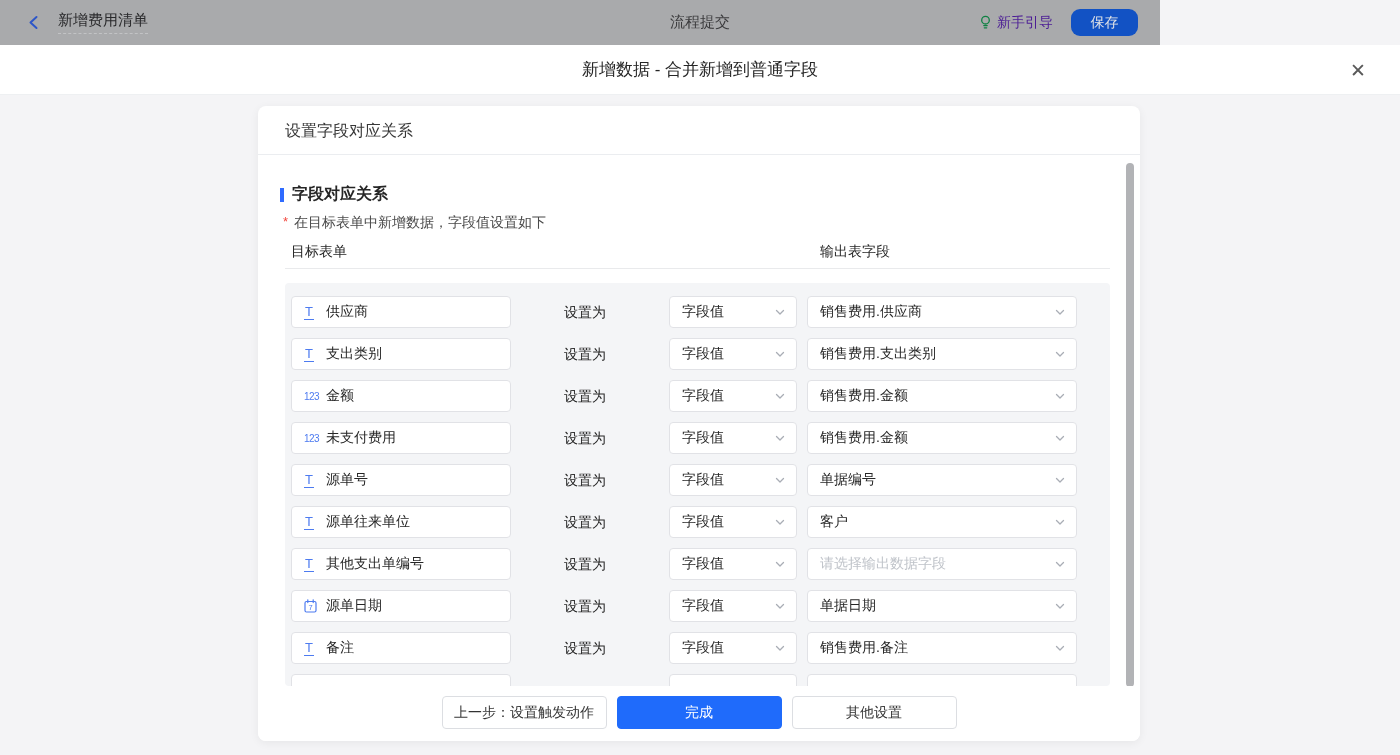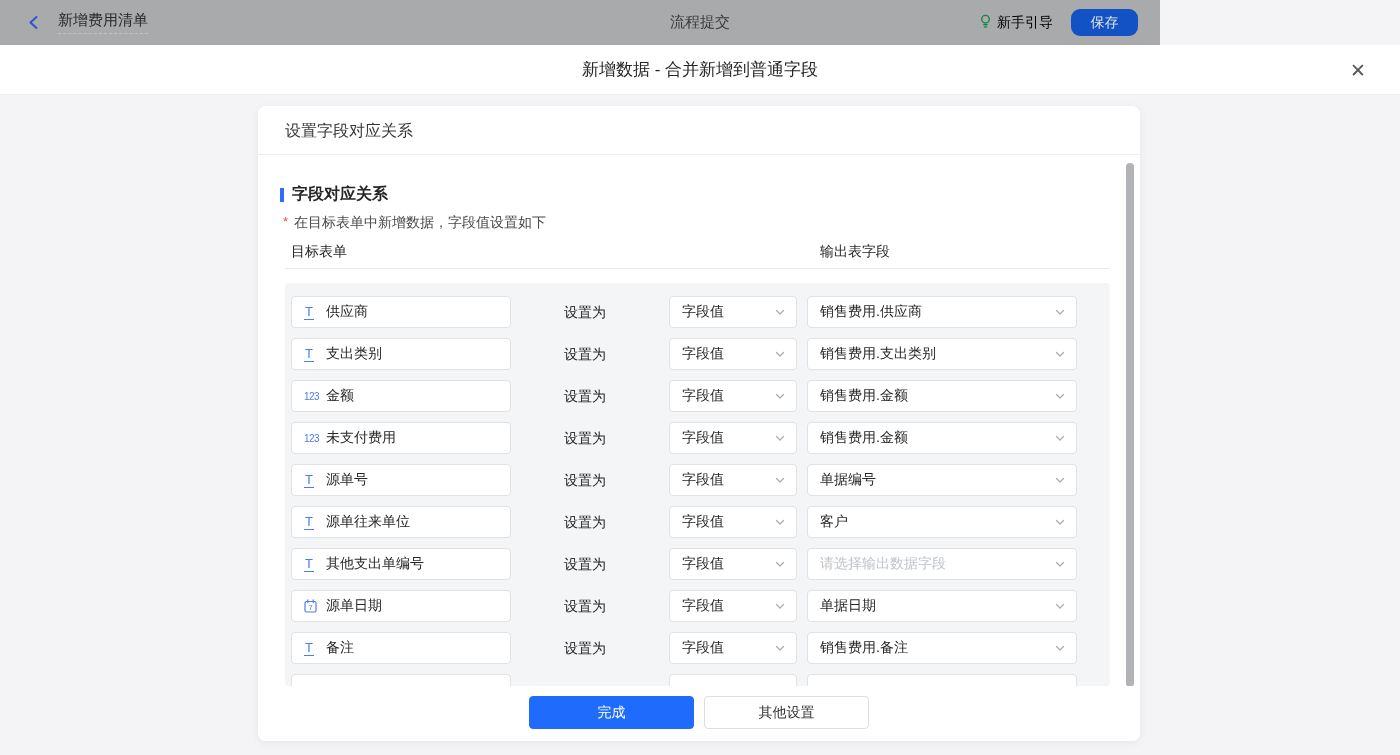--- a/index.html
+++ b/index.html
@@ -7,21 +7,21 @@
   body { font-family:"Liberation Sans","DejaVu Sans",sans-serif; background:#f4f4f6; overflow:hidden; }
   .screen { position:relative; width:1400px; height:755px; }
 
   
   .topbar { position:absolute; left:0; top:0; width:1160px; height:45px; background:#a9aaac; display:flex; align-items:center; }
   .tb-left { display:flex; align-items:center; position:absolute; left:24px; top:0; height:45px; }
   .back-btn { width:20px; height:20px; display:flex; align-items:center; justify-content:center; cursor:pointer; }
   .tb-title { margin-left:14px; font-size:15px; font-weight:500; color:#29292b; padding-bottom:3px; border-bottom:1px dashed #c2c3c5; }
   .tb-center { position:absolute; left:0; width:1400px; text-align:center; font-size:15px; color:#3b3b3d; }
   .tb-right { position:absolute; right:22px; top:0; height:45px; display:flex; align-items:center; gap:18px; }
-  .guide { display:flex; align-items:flex-start; gap:5px; color:#000000; font-size:14px; cursor:pointer; }
+  .guide { display:flex; align-items:center; gap:5px; color:#4c1d95; font-size:14px; cursor:pointer; }
   .save-btn { min-width:67px; height:27px; background:#1252c4; color:#e3e4e6; border:none; border-radius:9px; font-size:14px; padding:0 16px; cursor:pointer; font-family:inherit; }
 
   
   .modal-header { position:absolute; left:0; top:45px; width:1400px; height:50px; background:#ffffff; border-bottom:1px solid #eef0f2; }
   .modal-title { width:100%; text-align:center; line-height:50px; font-size:17px; font-weight:normal; color:#262626; }
   .modal-close { position:absolute; right:24px; top:0; width:36px; height:50px; display:flex; align-items:center; justify-content:center; font-size:19px; color:#595959; cursor:pointer; }
 
   
   .modal-body { position:absolute; left:0; top:95px; width:1277px; height:660px; background:#f4f4f6; }
   .card { position:absolute; left:258px; top:11px; width:882px; height:635px; background:#ffffff; border-radius:8px; box-shadow:0 2px 10px rgba(0,0,0,0.06); overflow:hidden; }
@@ -331,18 +331,19 @@
     <div class="select sel-large">
       <span class="sval"></span>
 
     </div>
   </div>
 </div>
 
       <div class="v-scrollbar"></div>
 
       <div class="card-footer">
+        <button class="btn ghost">上一步：设置触发动作</button>
         <button class="btn primary">完成</button>
         <button class="btn ghost">其他设置</button>
       </div>
     </div>
   </div>
 </div>
 
 </body></html>

